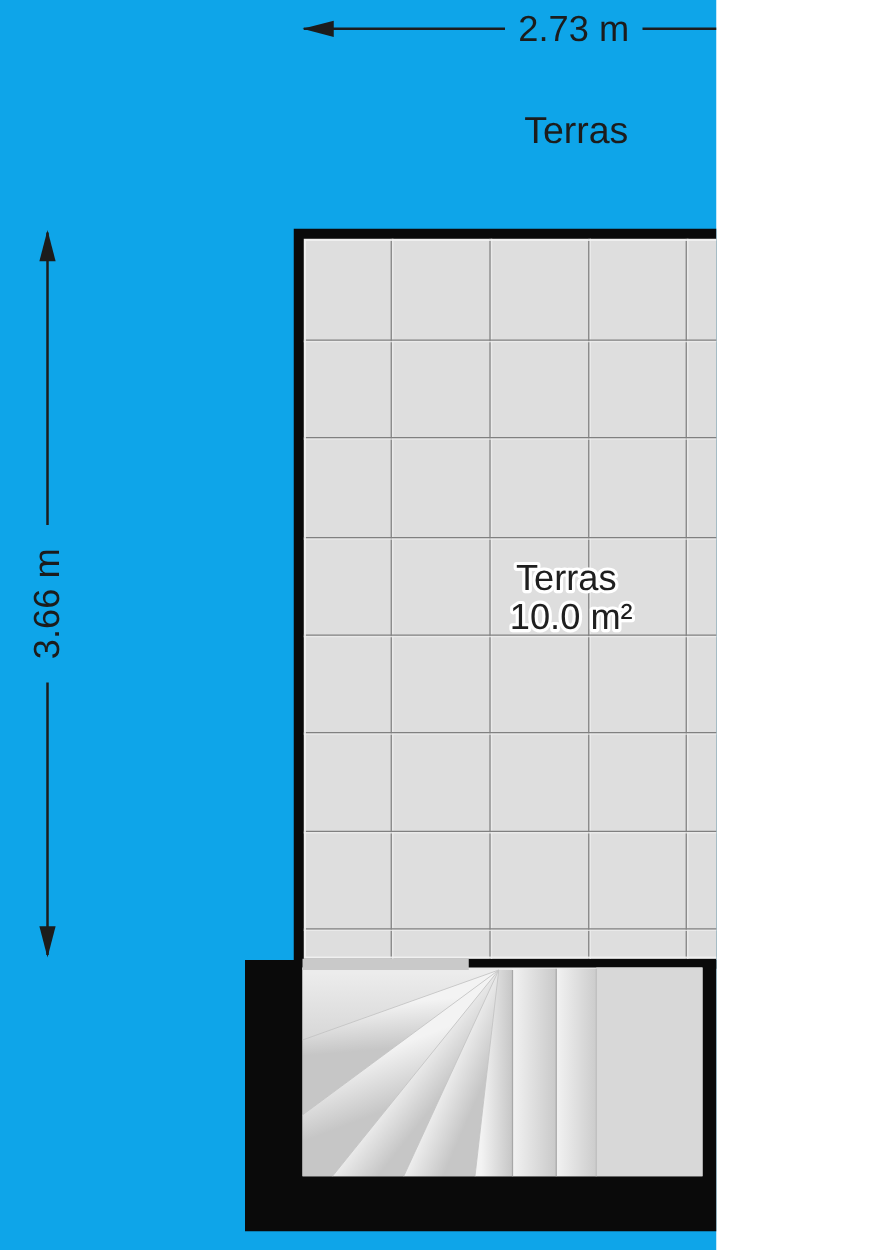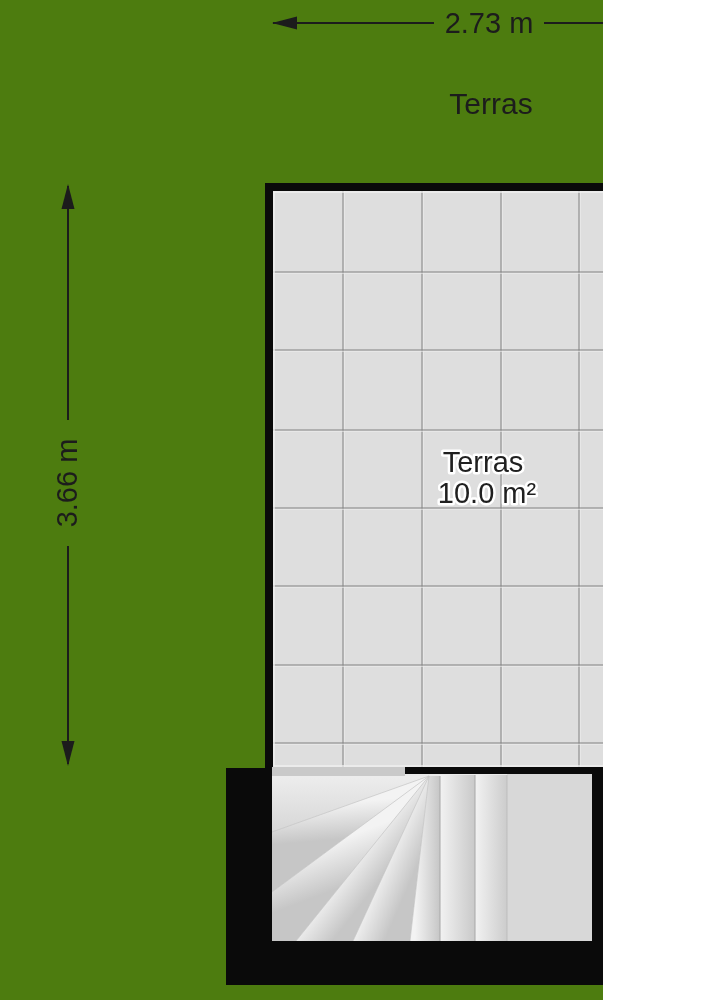--- a/index.html
+++ b/index.html
@@ -5,23 +5,22 @@
   html, body {
     margin: 0;
     padding: 0;
     background: #ffffff;
     font-family: "Liberation Sans", "DejaVu Sans", sans-serif;
   }
   .stage {
     position: relative;
     width: 573px;
     height: 1000px;
-    background: #4d7c0f;
+    background: #0ea5e9;
     overflow: hidden;
-    padding-left: 30px;
   }
   svg { display: block; }
   .dim-text {
     font-size: 29px;
     fill: #1c1c1c;
     text-anchor: middle;
   }
   .title-text {
     font-size: 30px;
     fill: #1c1c1c;

